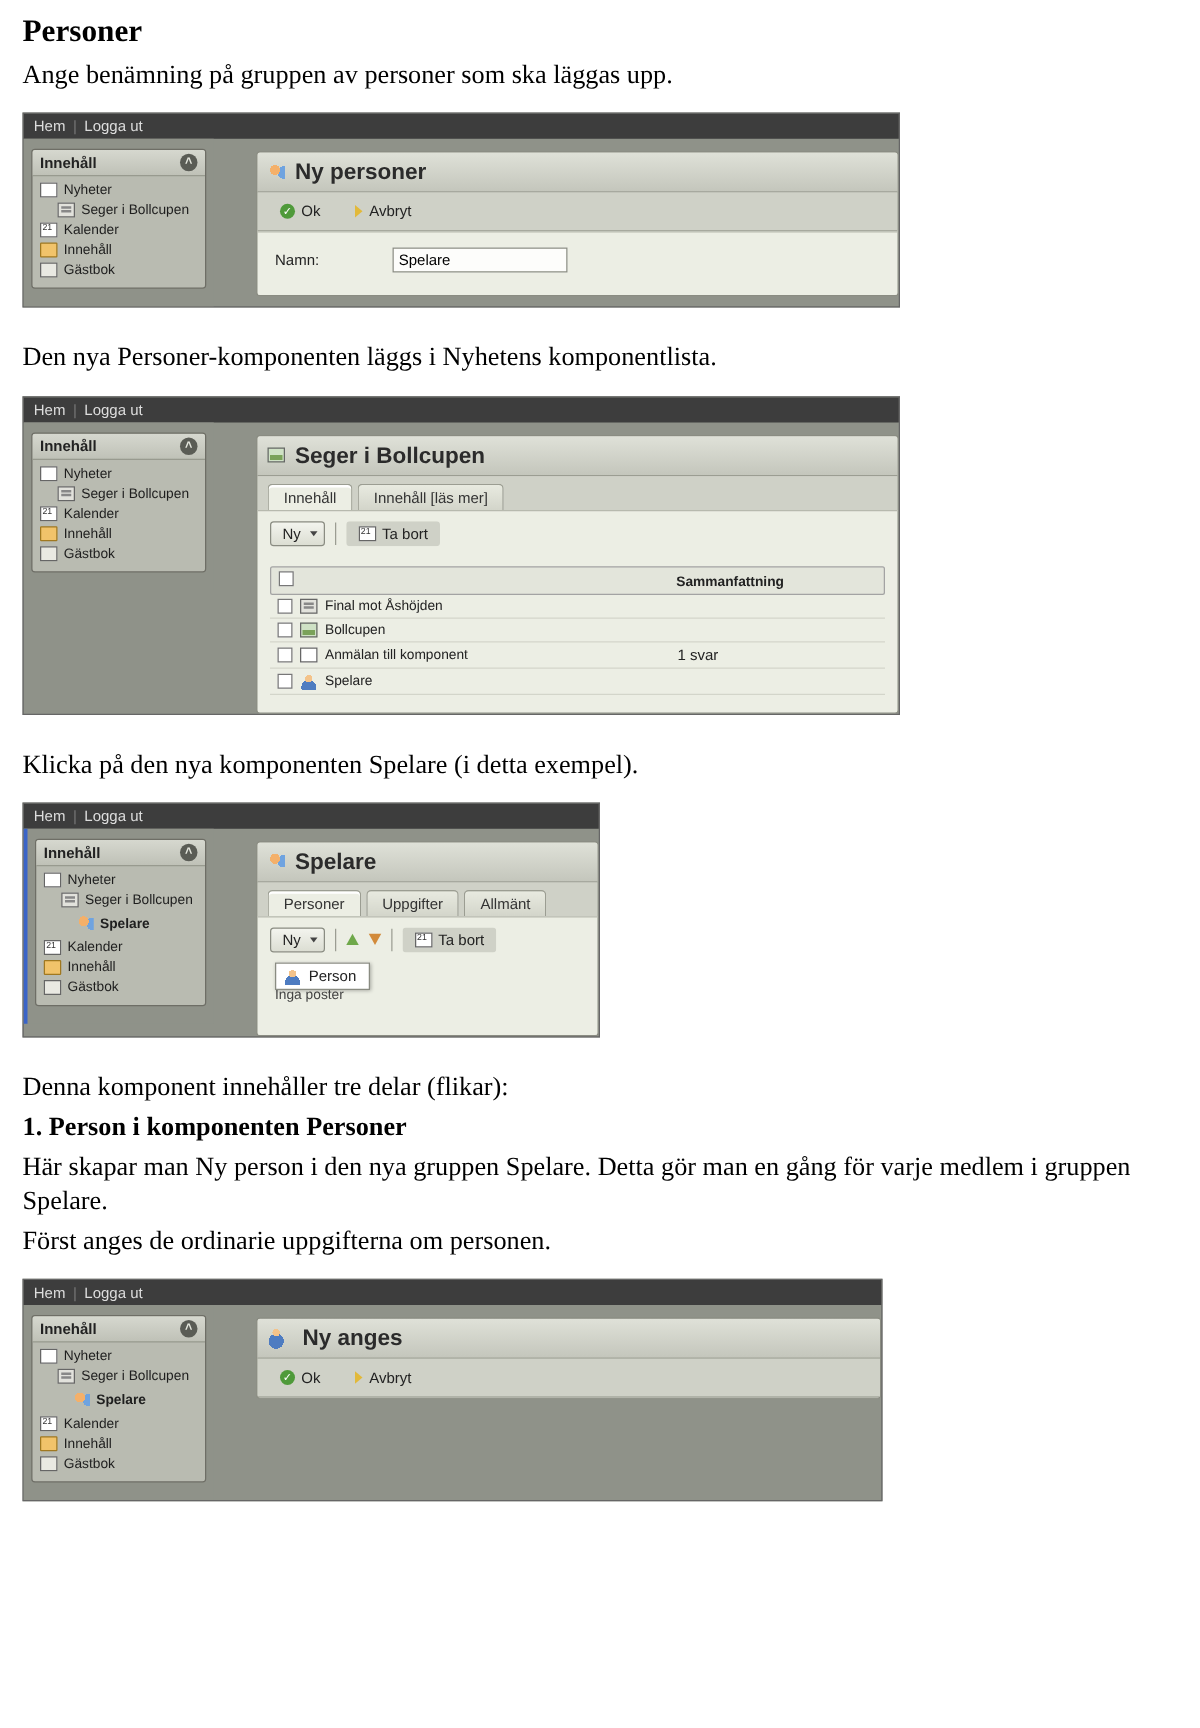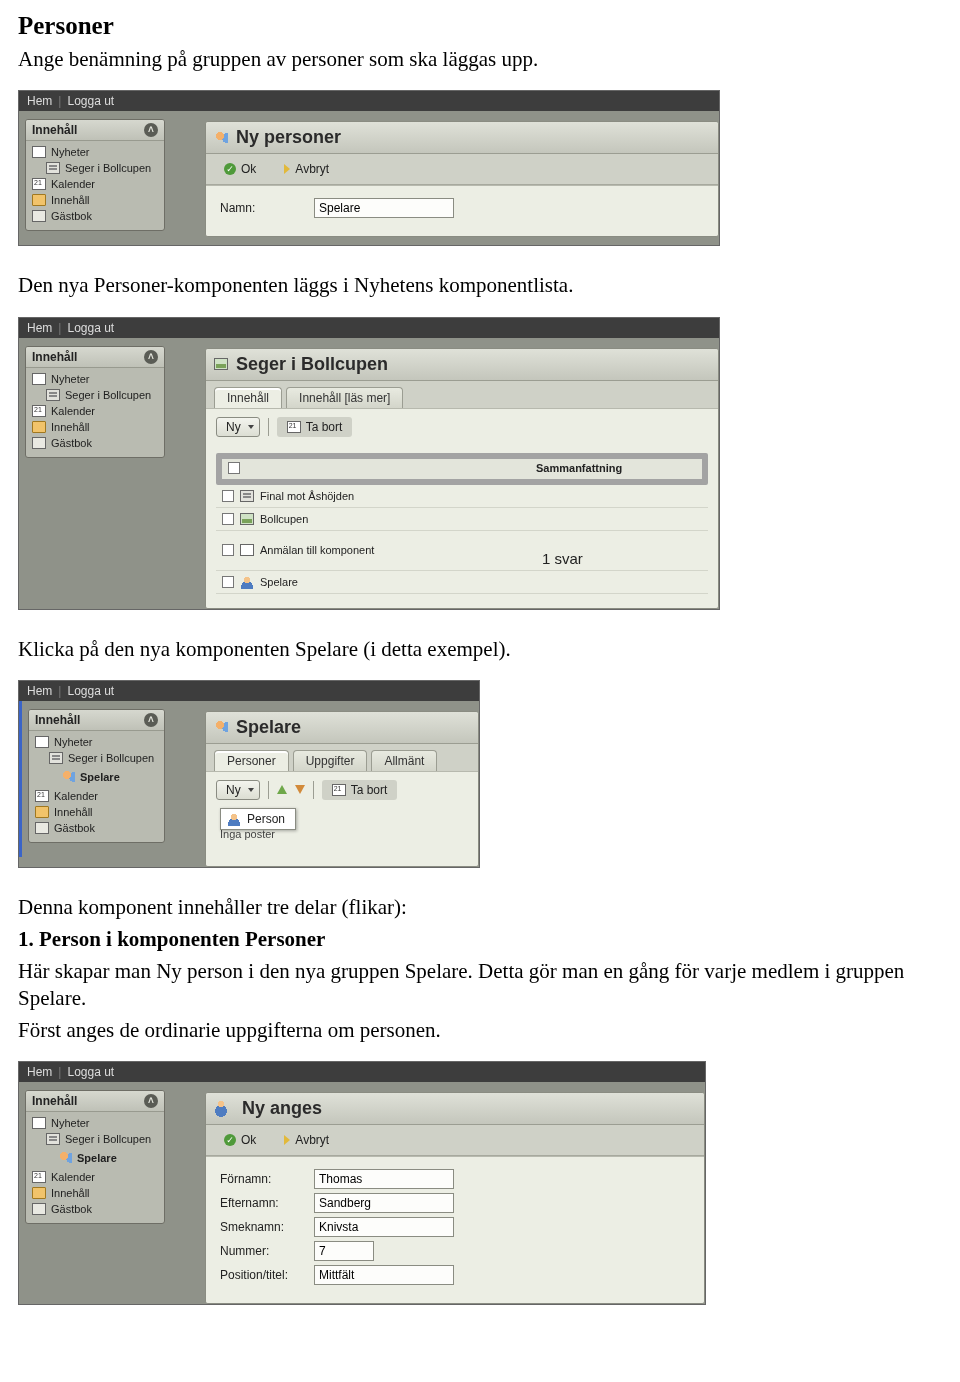--- a/index.html
+++ b/index.html
@@ -173,42 +173,42 @@
   .form-row { display: flex; align-items: center; gap: 8px; margin: 4px 4px; }
   .form-row label { width: 86px; font-size: 12px; color: #222; }
   .form-row input[type=text] {
     font-size: 12px; padding: 2px 4px;
     border: 1px solid #8a8c82; background: #fdfdfb;
     width: 140px;
   }
   .form-row input.short { width: 60px; }
 
   .list-head {
-    display: flex; align-items: flex-start;
+    display: flex; align-items: flex-end;
     background: #e3e5db;
-    border: 6px solid #a3a3a3;
+    border: 1px solid #a3a3a3;
     border-radius: 2px;
     padding: 3px 6px;
     font-weight: bold;
     font-size: 11px;
     margin-top: 16px;
   }
   .list-head .col1 { width: 22px; }
   .list-head .col2 { flex: 1; }
   .list-head .col3 { width: 160px; text-align: left; }
   .list-row {
     display: flex; align-items: center; gap: 6px;
     padding: 3px 6px;
     font-size: 11px;
     border-bottom: 1px solid #d3d5ca;
   }
   .list-row .cb { width: 12px; height: 12px; border: 1px solid #777; background: #fff; flex: 0 0 12px; }
   .list-row .ri { width: 14px; flex: 0 0 14px; display:flex; justify-content:center; }
   .list-row .nm { flex: 1; }
-  .list-row .summ { width: 160px; font-size: 15px; color: #222; margin-top: 16px; }
+  .list-row .summ { width: 160px; font-size: 12px; color: #222; }
 
   .tool-sep { width:1px; height:18px; background:#9b9d92; }
   .dropdown {
     background: linear-gradient(#f3f4ee,#dcded3);
     border: 1px solid #8a8c82;
     border-radius: 3px;
     padding: 2px 18px 2px 9px;
     font-size: 12px;
     position: relative;
   }
@@ -540,38 +540,16 @@
         <div class="panel-tools">
           <span class="btn plain">
             <span class="ico-check-green">✓</span>
             <span>Ok</span>
           </span>
           <span class="btn plain">
             <span class="ico-arrow-yellow"></span>
             <span>Avbryt</span>
           </span>
         </div>
-        <div class="panel-body">
-          <div class="form-row">
-            <label>Förnamn:</label>
-            <input type="text" value="Thomas" style="">
-          </div>
-          <div class="form-row">
-            <label>Efternamn:</label>
-            <input type="text" value="Sandberg" style="">
-          </div>
-          <div class="form-row">
-            <label>Smeknamn:</label>
-            <input type="text" value="Knivsta" style="">
-          </div>
-          <div class="form-row">
-            <label>Nummer:</label>
-            <input type="text" class="short" value="7" style="">
-          </div>
-          <div class="form-row">
-            <label>Position/titel:</label>
-            <input type="text" value="Mittfält" style="">
-          </div>
-        </div>
       </div>
     </div>
   </div>
 </div>
 
 </body></html>

